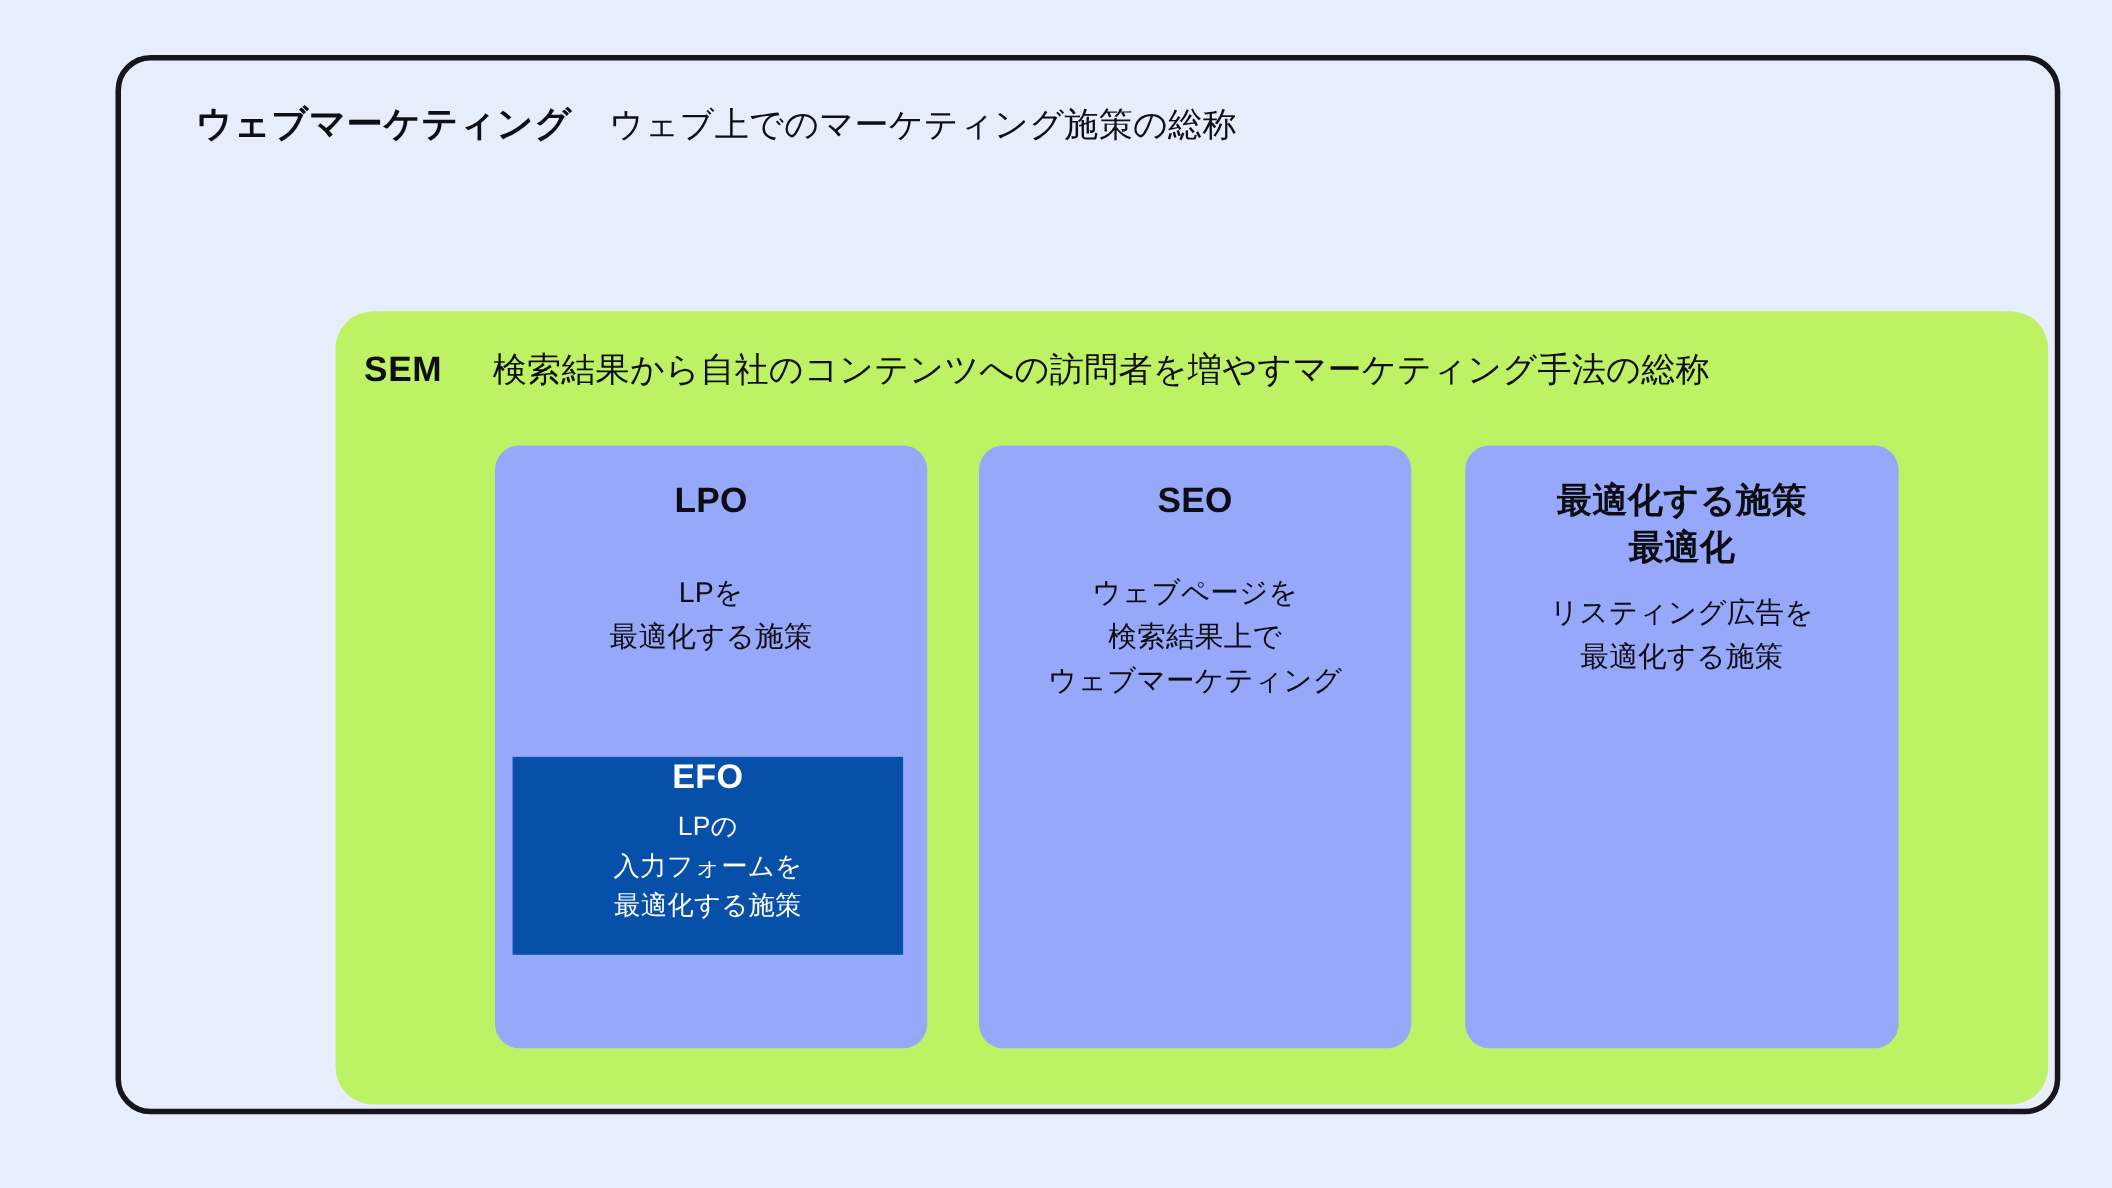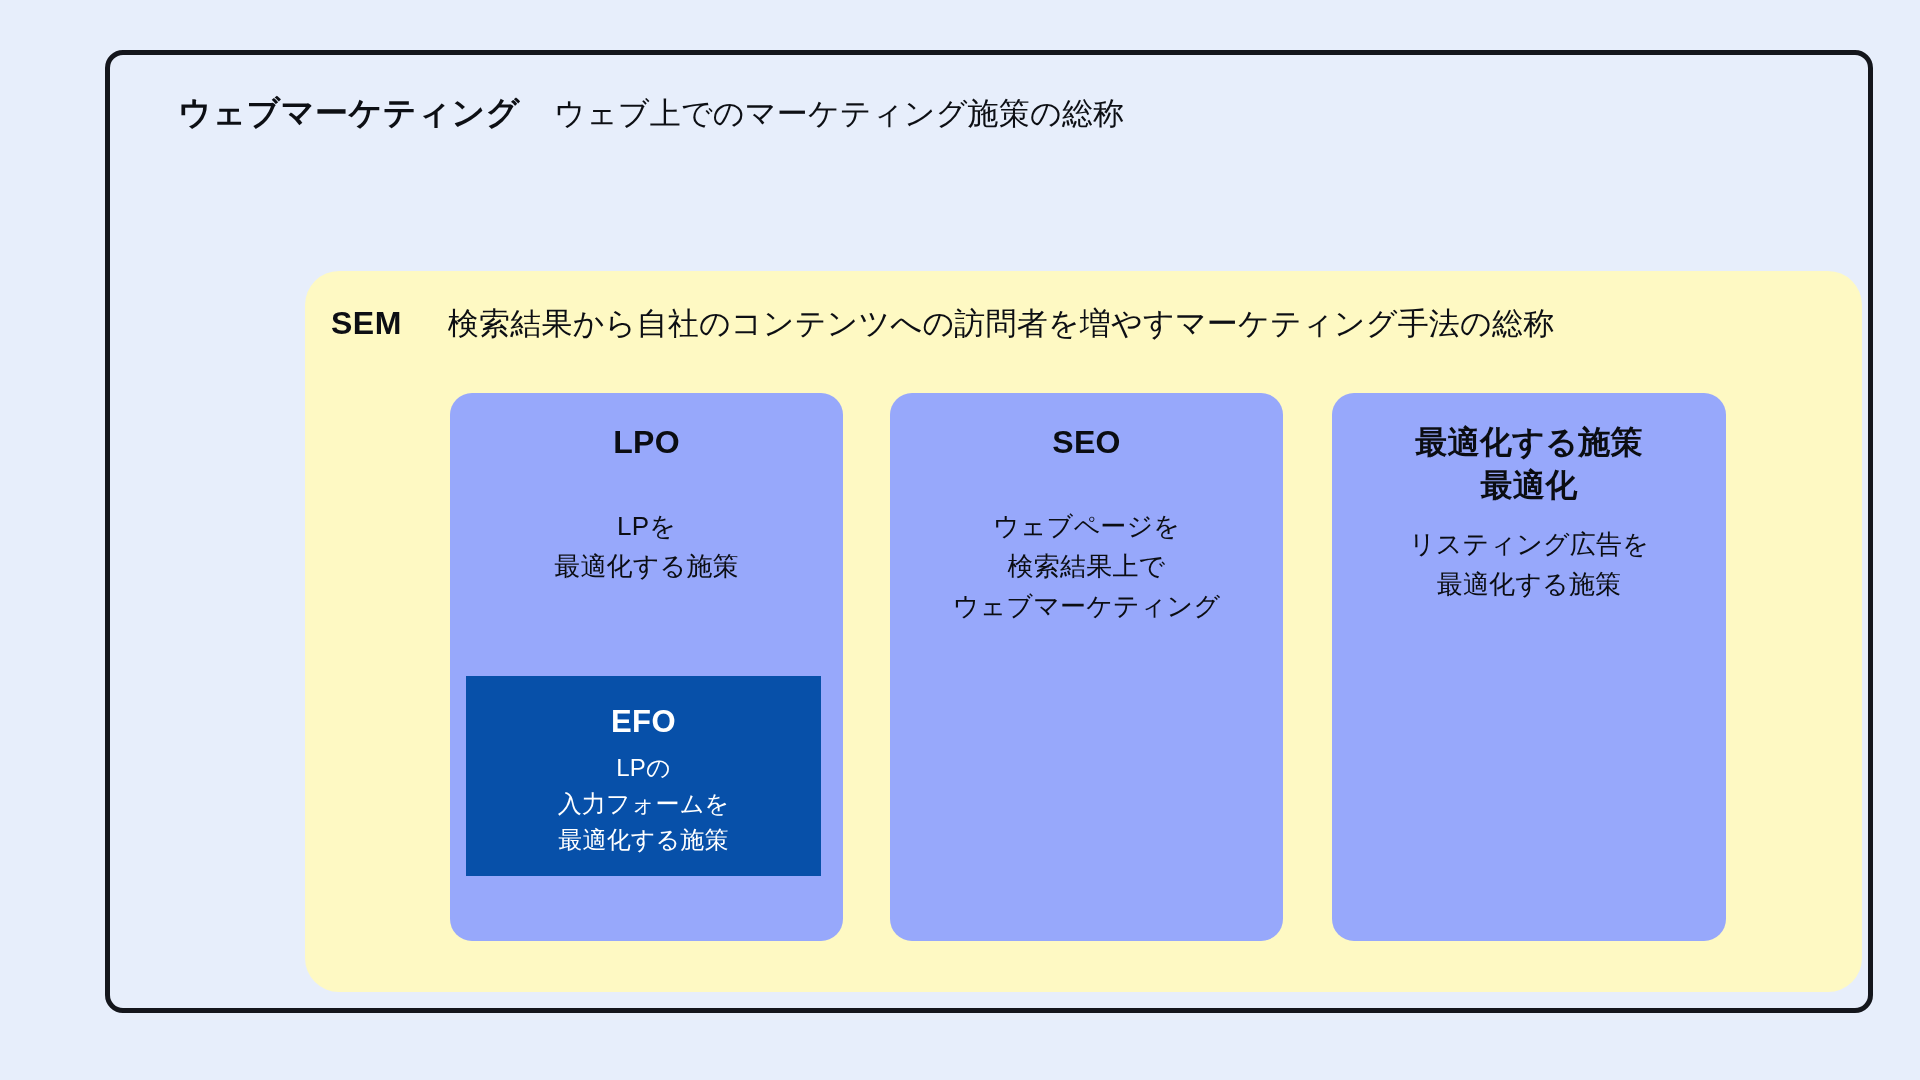--- a/index.html
+++ b/index.html
@@ -20,21 +20,21 @@
   }
 
   
   .outer-box {
     position: absolute;
     left: 105px;
     top: 50px;
     width: 1768px;
     height: 963px;
     border: 5px solid #14161c;
-    border-radius: 18px;
+    border-radius: 32px;
     background: transparent;
   }
 
   .outer-title {
     position: absolute;
     left: 68px;
     top: 36px;
     display: flex;
     align-items: baseline;
     white-space: nowrap;
@@ -50,24 +50,24 @@
     font-size: 31px;
     font-weight: 400;
     color: #0d0f14;
     letter-spacing: .2px;
   }
 
   
   .sem-box {
     position: absolute;
     left: 195px;
-    top: 216px;
+    top: 228px;
     width: 1557px;
     height: 721px;
-    background: #fef9c3;
+    background: #bef264;
     border-radius: 34px;
   }
 
   .sem-title {
     position: absolute;
     left: 26px;
     top: 32px;
     display: flex;
     align-items: baseline;
     white-space: nowrap;
@@ -128,23 +128,23 @@
   .card-lpo .card-desc     { margin-top: 42px; }
   .card-seo .card-desc     { margin-top: 42px; }
   .card-listing .card-desc { margin-top: 18px; }
 
   
   .efo-box {
     position: absolute;
     left: 16px;
     top: 283px;
     width: 355px;
-    height: 200px;
+    height: 180px;
     background: #0750a9;
-    padding-top: 28px;
+    padding-top: 0;
   }
   .efo-title {
     font-size: 31px;
     font-weight: bold;
     color: #ffffff;
     text-align: center;
     letter-spacing: .4px;
   }
   .efo-desc {
     margin-top: 10px;

